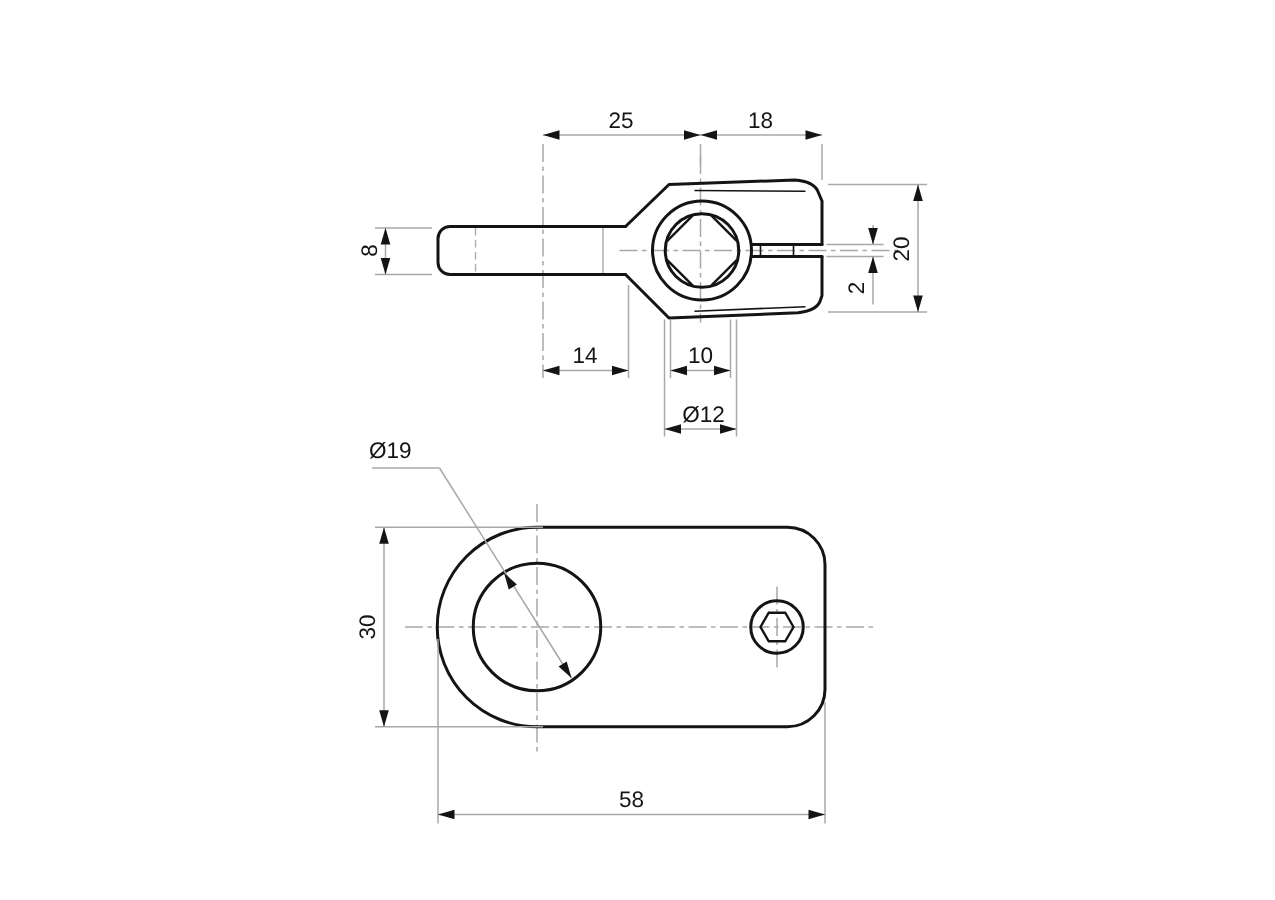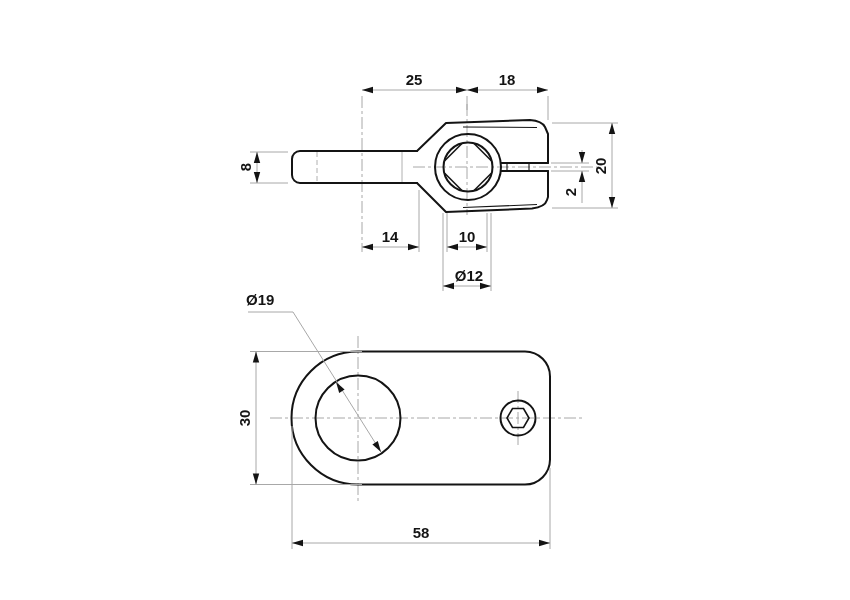--- a/index.html
+++ b/index.html
@@ -1,17 +1,17 @@
 <!DOCTYPE html>
 <html><head>
 <meta charset="utf-8">
 <style>
   html,body{margin:0;padding:0;background:#ffffff;}
   .canvas{position:relative;width:850px;height:600px;background:#ffffff;overflow:hidden;
-          font-family:"Liberation Sans", sans-serif;font-weight:bold;}
+          font-family:"Liberation Sans", sans-serif;}
   svg{display:block}
   .ol{stroke:#141414;stroke-width:2;fill:none;stroke-linecap:round;stroke-linejoin:round;}
   .ol-med{stroke:#141414;stroke-width:1.6;fill:none;}
   .ol-thin{stroke:#141414;stroke-width:1.1;fill:none;}
   .dim{stroke:#a8a8a8;stroke-width:1;fill:none;}
   .tan{stroke:#b0b0b0;stroke-width:1;fill:none;}
   .tan-d{stroke:#b0b0b0;stroke-width:1;fill:none;stroke-dasharray:5 3;}
   .cl{stroke:#a8a8a8;stroke-width:1;fill:none;stroke-dasharray:12 3 3 3;}
   .arr{fill:#141414;stroke:none;}
   .dtxt{fill:#141414;font-size:15px;font-family:"Liberation Sans",sans-serif;}

